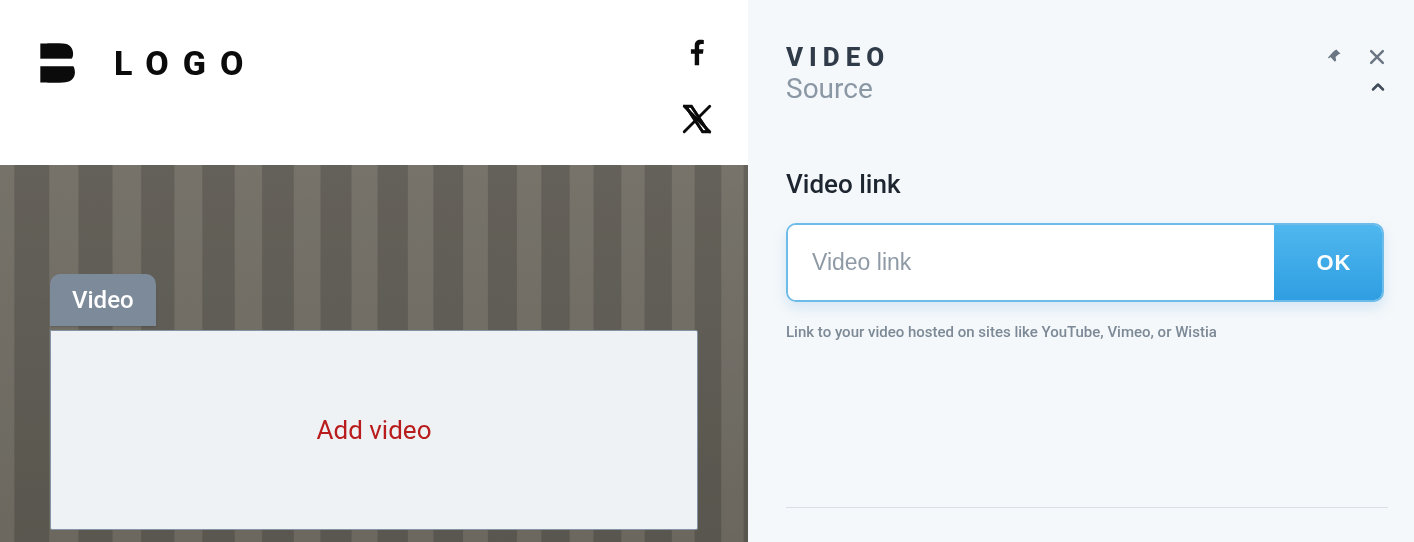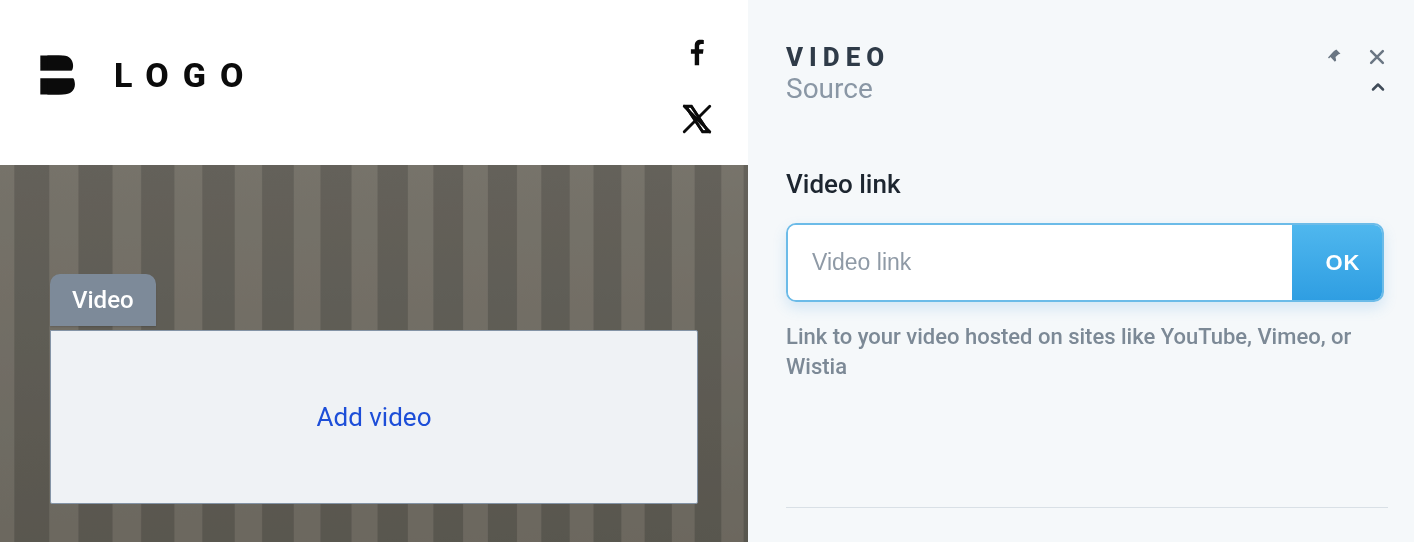--- a/index.html
+++ b/index.html
@@ -1,21 +1,21 @@
 <!DOCTYPE html>
 <html><head>
 <meta charset="utf-8">
 <style>
   * { box-sizing: border-box; margin: 0; padding: 0; }
   html, body { width: 1414px; height: 542px; font-family: -apple-system, BlinkMacSystemFont, "Segoe UI", Roboto, Helvetica, Arial, sans-serif; background: #f7f9fb; overflow: hidden; }
   .app { display: flex; width: 100%; height: 100%; }
 
   
   .canvas-side { width: 748px; height: 100%; position: relative; display: flex; flex-direction: column; }
-  .topbar { height: 165px; background: #ffffff; display: flex; align-items: flex-start; padding: 48px 30px 0 36px; position: relative; }
+  .topbar { height: 165px; background: #ffffff; display: flex; align-items: flex-start; padding: 36px 30px 0 36px; position: relative; }
   .brand { display: flex; align-items: center; gap: 24px; }
   .brand-mark { width: 54px; height: 54px; }
   .brand-text { font-size: 34px; font-weight: 800; letter-spacing: 14px; color: #0b0b0b; }
   .social-col { position: absolute; right: 34px; top: 34px; display: flex; flex-direction: column; align-items: center; gap: 34px; }
   .social-icon { width: 34px; height: 34px; display: flex; align-items: center; justify-content: center; }
   .social-icon svg { width: 34px; height: 34px; }
 
   .canvas-area { flex: 1; position: relative; overflow: hidden; }
   .bg-image { position: absolute; inset: 0; }
   .bg-image::after { content: ""; position: absolute; inset: 0; background: rgba(0,0,0,0.12); }
@@ -34,48 +34,48 @@
 
   .block-tag {
     position: absolute; left: 50px; top: 109px;
     background: #7d8a99; color: #ffffff;
     padding: 12px 22px; border-radius: 10px 10px 0 0;
     font-size: 24px; font-weight: 500;
     box-shadow: 0 1px 2px rgba(0,0,0,0.15);
   }
   .video-block {
     position: absolute; left: 50px; top: 165px;
-    width: 648px; height: 174px;
+    width: 648px; height: 200px;
     background: #eff2f5;
     border: 1.5px solid #8494a6;
     border-radius: 0 2px 2px 2px;
     display: flex; align-items: center; justify-content: center;
-    color: #1d4ed8; font-size: 26px;
+    color: #b91c1c; font-size: 26px;
   }
 
   
   .panel { flex: 1; height: 100%; background: #f5f8fa; padding: 42px 26px 0 38px; position: relative; }
   .panel-header { display: flex; align-items: center; justify-content: space-between; }
   .panel-title { font-size: 26px; font-weight: 800; letter-spacing: 6px; color: #2f3b48; }
   .panel-actions { display: flex; gap: 22px; align-items: center; }
   .panel-icon-btn { width: 22px; height: 22px; display: flex; align-items: center; justify-content: center; color: #6a7683; cursor: pointer; }
   .panel-icon-btn svg { width: 20px; height: 20px; }
 
   .section-header { display: flex; align-items: center; justify-content: space-between; }
   .section-title { font-size: 28px; color: #8a97a5; font-weight: 400; }
   .chevron { color: #3f4b58; }
 
   .field-label { margin-top: 64px; font-size: 26px; color: #1d2630; font-weight: 500; }
 
   .input-row { margin-top: 24px; display: flex; width: 598px; max-width: 598px; border: 2px solid #6cbbe8; border-radius: 10px; overflow: hidden; box-shadow: 0 6px 14px rgba(60,150,220,0.18); }
   .video-input { flex: 1; border: none; outline: none; font-size: 23px; padding: 24px 24px; background: #ffffff; color: #3b4653; }
   .video-input::placeholder { color: #8f9aa6; }
-  .ok-btn { width: 90px; border: none; background: linear-gradient(180deg, #4fb7ee, #2f9ee2); color: #ffffff; font-size: 22px; font-weight: 700; letter-spacing: 1px; cursor: pointer; padding-left: 12px; }
+  .ok-btn { width: 108px; border: none; background: linear-gradient(180deg, #4fb7ee, #2f9ee2); color: #ffffff; font-size: 22px; font-weight: 700; letter-spacing: 1px; cursor: pointer; padding-left: 12px; }
 
-  .help-text { margin-top: 20px; max-width: 590px; font-size: 22px; color: #7c8996; line-height: 1.35; font-weight: 500; }
+  .help-text { margin-top: 20px; max-width: 590px; font-size: 15px; color: #7c8996; line-height: 1.35; font-weight: 500; }
 
   .panel-divider { position: absolute; left: 38px; right: 26px; bottom: 34px; height: 1px; background: #d9e0e6; }
 </style>
 </head>
 <body>
 
 <div class="app">
   <div class="canvas-side">
     <div class="topbar">
       <div class="brand">

